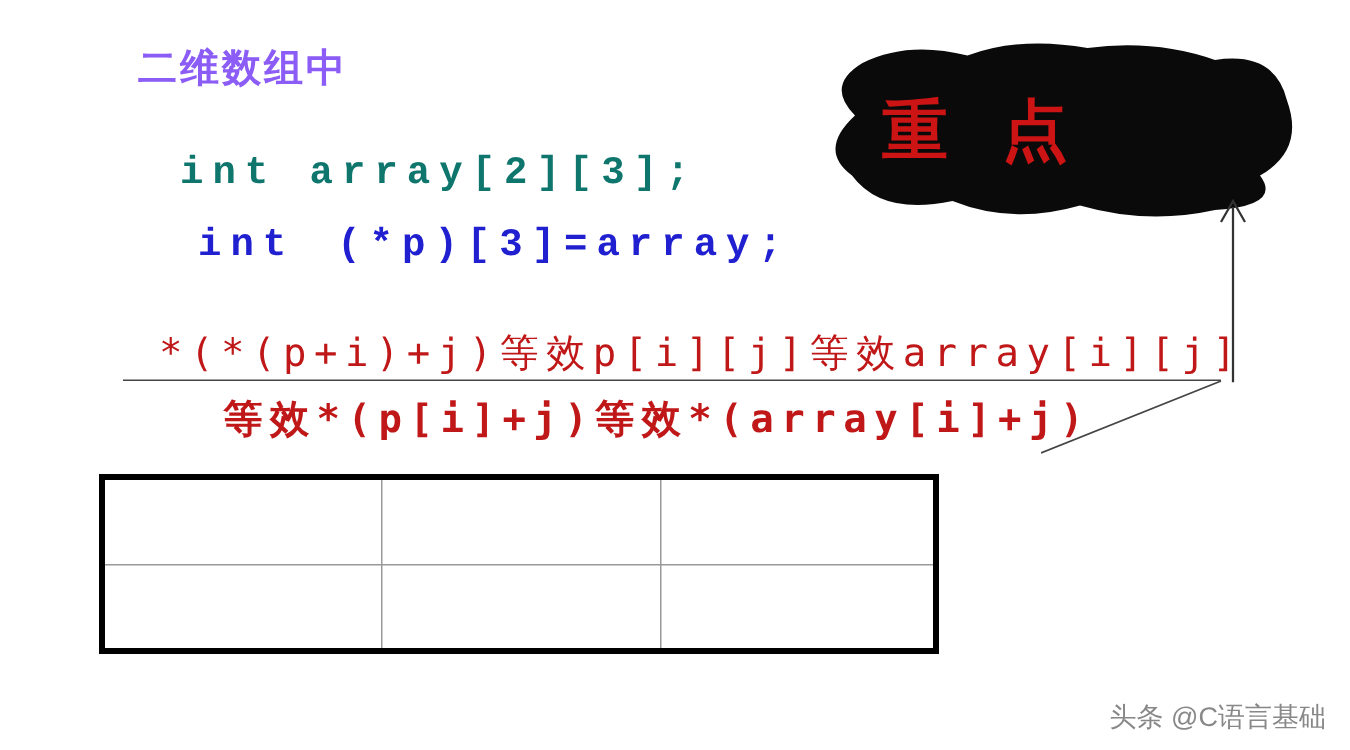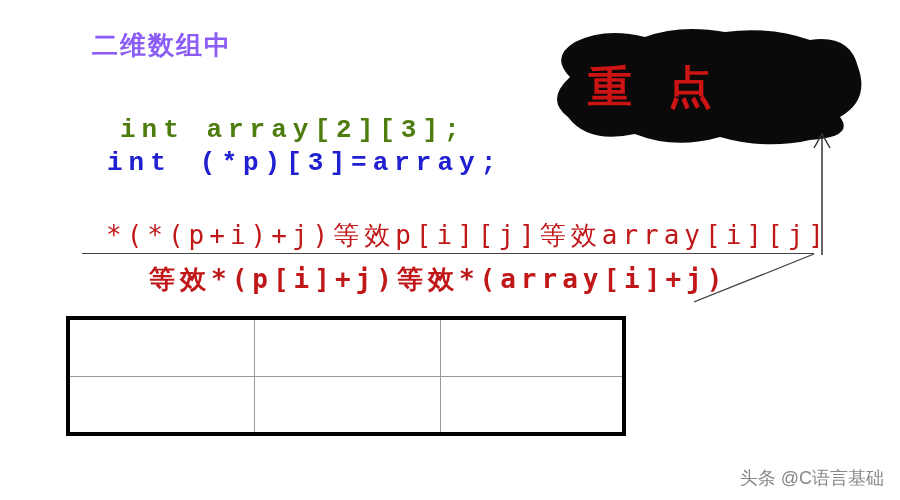--- a/index.html
+++ b/index.html
@@ -17,31 +17,30 @@
       left: 92px;
       color: #8b5cf6;
       font-size: 26px;
       font-weight: bold;
       letter-spacing: 2px;
     }
     .code-line1 {
       position: absolute;
       top: 100px;
       left: 120px;
-      color: #4d7c0f;
+      color: #0f766e;
       font-size: 26px;
       font-family: "Courier New", monospace;
       font-weight: bold;
       letter-spacing: 6px;
-      margin-top: 15px;
     }
     .code-line2 {
       position: absolute;
       top: 148px;
-      left: 107px;
+      left: 132px;
       color: #2020d0;
       font-size: 26px;
       font-family: "Courier New", monospace;
       font-weight: bold;
       letter-spacing: 6px;
     }
     .code-line2-gap { display: inline-block; width: 28px; }
     .equiv-line1 {
       position: absolute;
       top: 218px;

